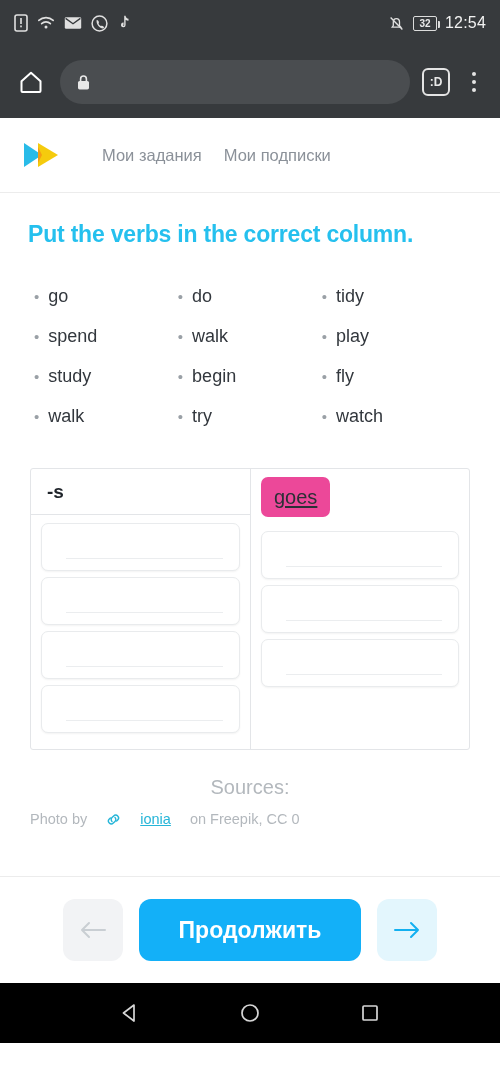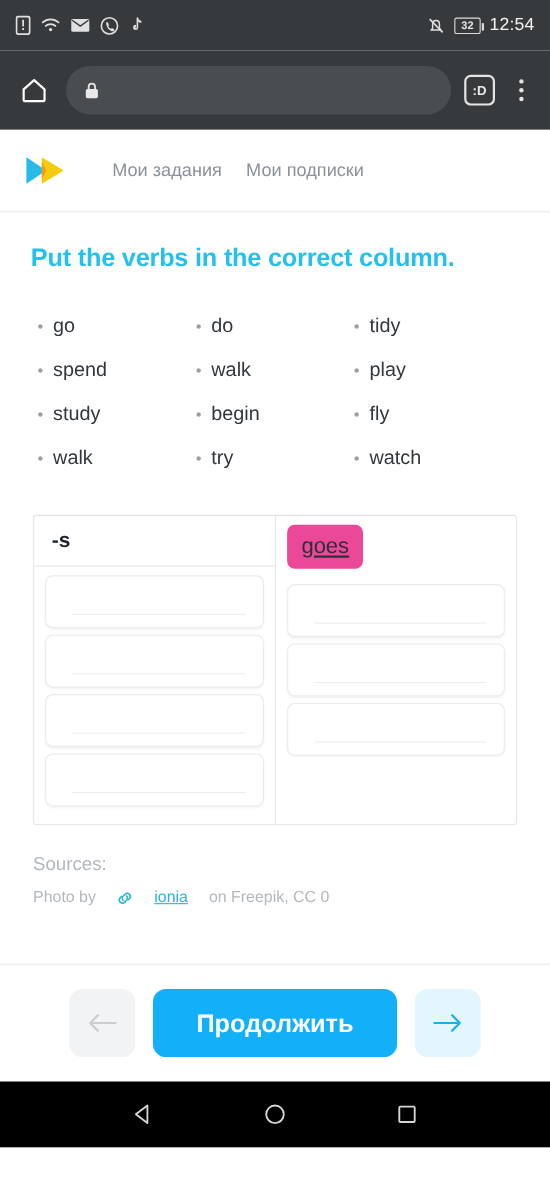--- a/index.html
+++ b/index.html
@@ -99,21 +99,21 @@
     height: 1px; background: #ebedef;
   }
   .chip {
     display: inline-flex; align-items: center; height: 40px;
     background: #ec4899; border-radius: 7px; padding: 0 13px;
     font-size: 20px; color: #2b3036; margin-bottom: 14px;
   }
   .chip span { text-decoration: underline; text-underline-offset: 2px; }
 
   .sources { padding: 26px 30px 0 30px; }
-  .sources-label { font-size: 17px; color: #b3b8bd; margin-bottom: 12px; }
+  .sources-label { font-size: 20px; color: #b3b8bd; margin-bottom: 12px; text-align: center; }
   .sources-line { font-size: 14.5px; color: #b3b8bd; display: flex; align-items: center; gap: 19px; }
   .src-link { color: #25b5d8; text-decoration: underline; text-align: center; }
   .link-icon { color: #25b5d8; display: inline-flex; }
 
   .divider { position: absolute; left: 0; right: 0; bottom: 106px; height: 1px; background: #ececec; }
 
   .action-bar {
     position: absolute; left: 0; right: 0; bottom: 0; height: 106px;
     display: flex; align-items: center; justify-content: center; gap: 16px; padding: 0 28px;
   }

